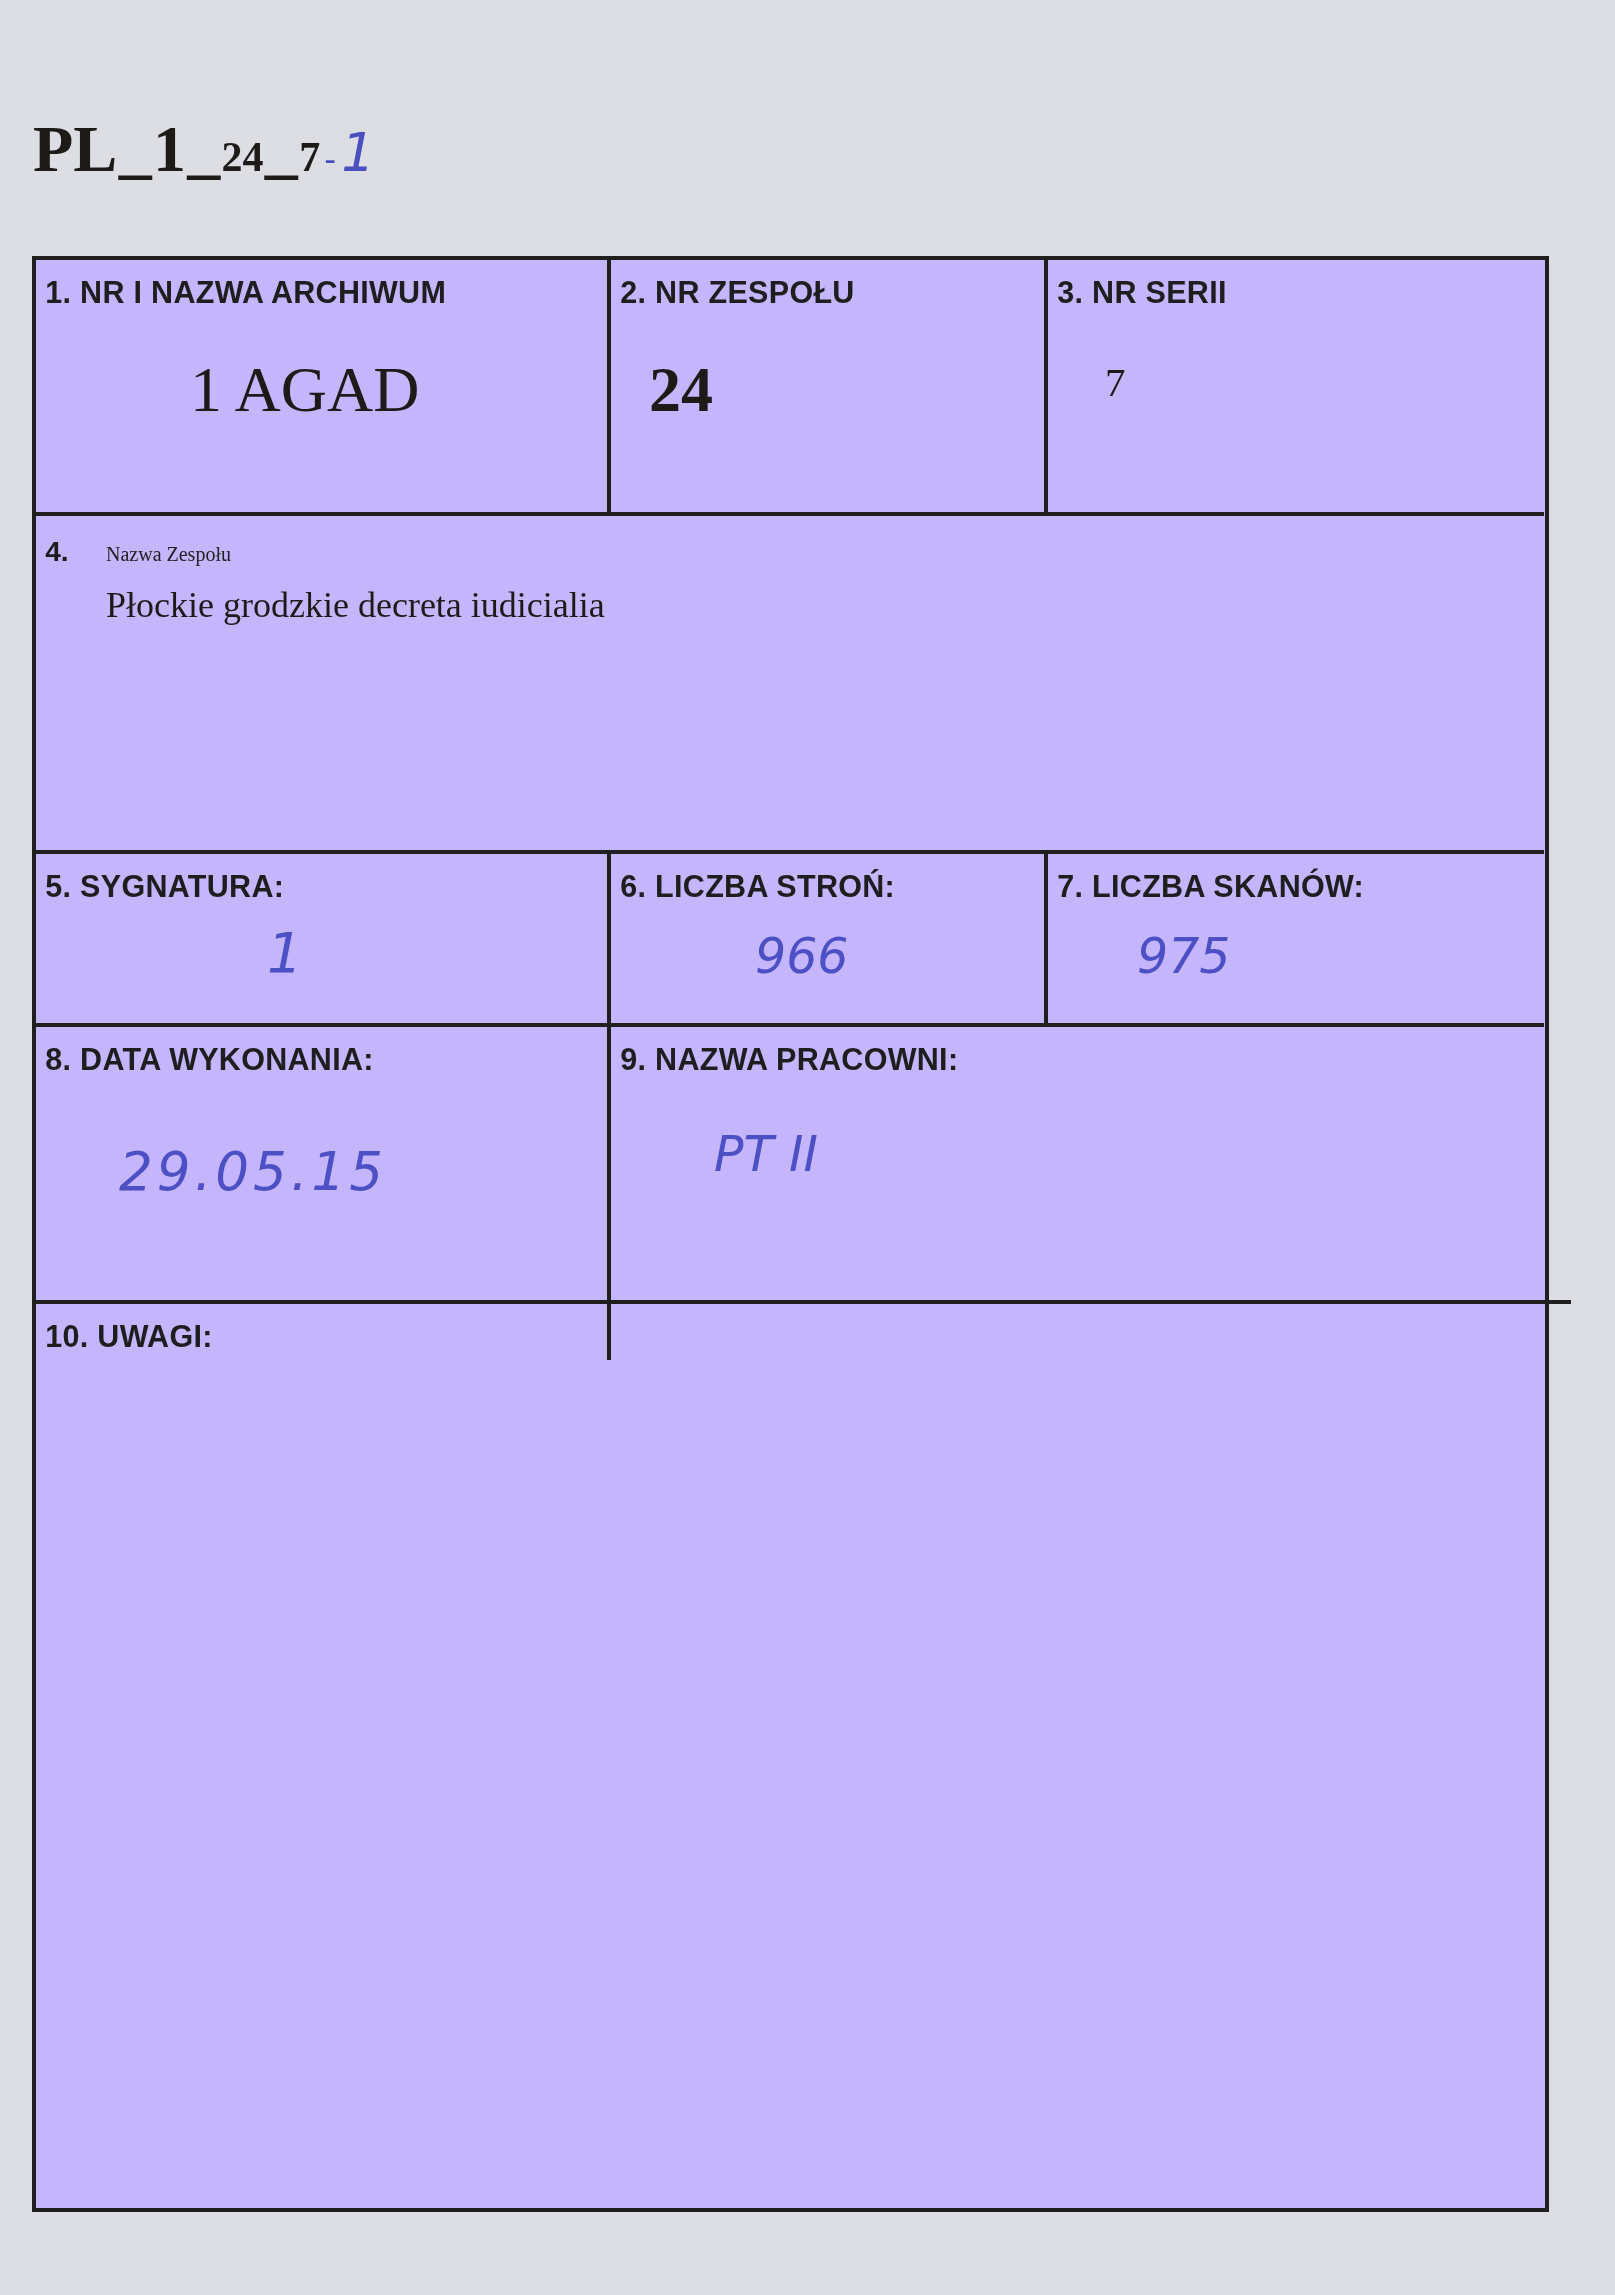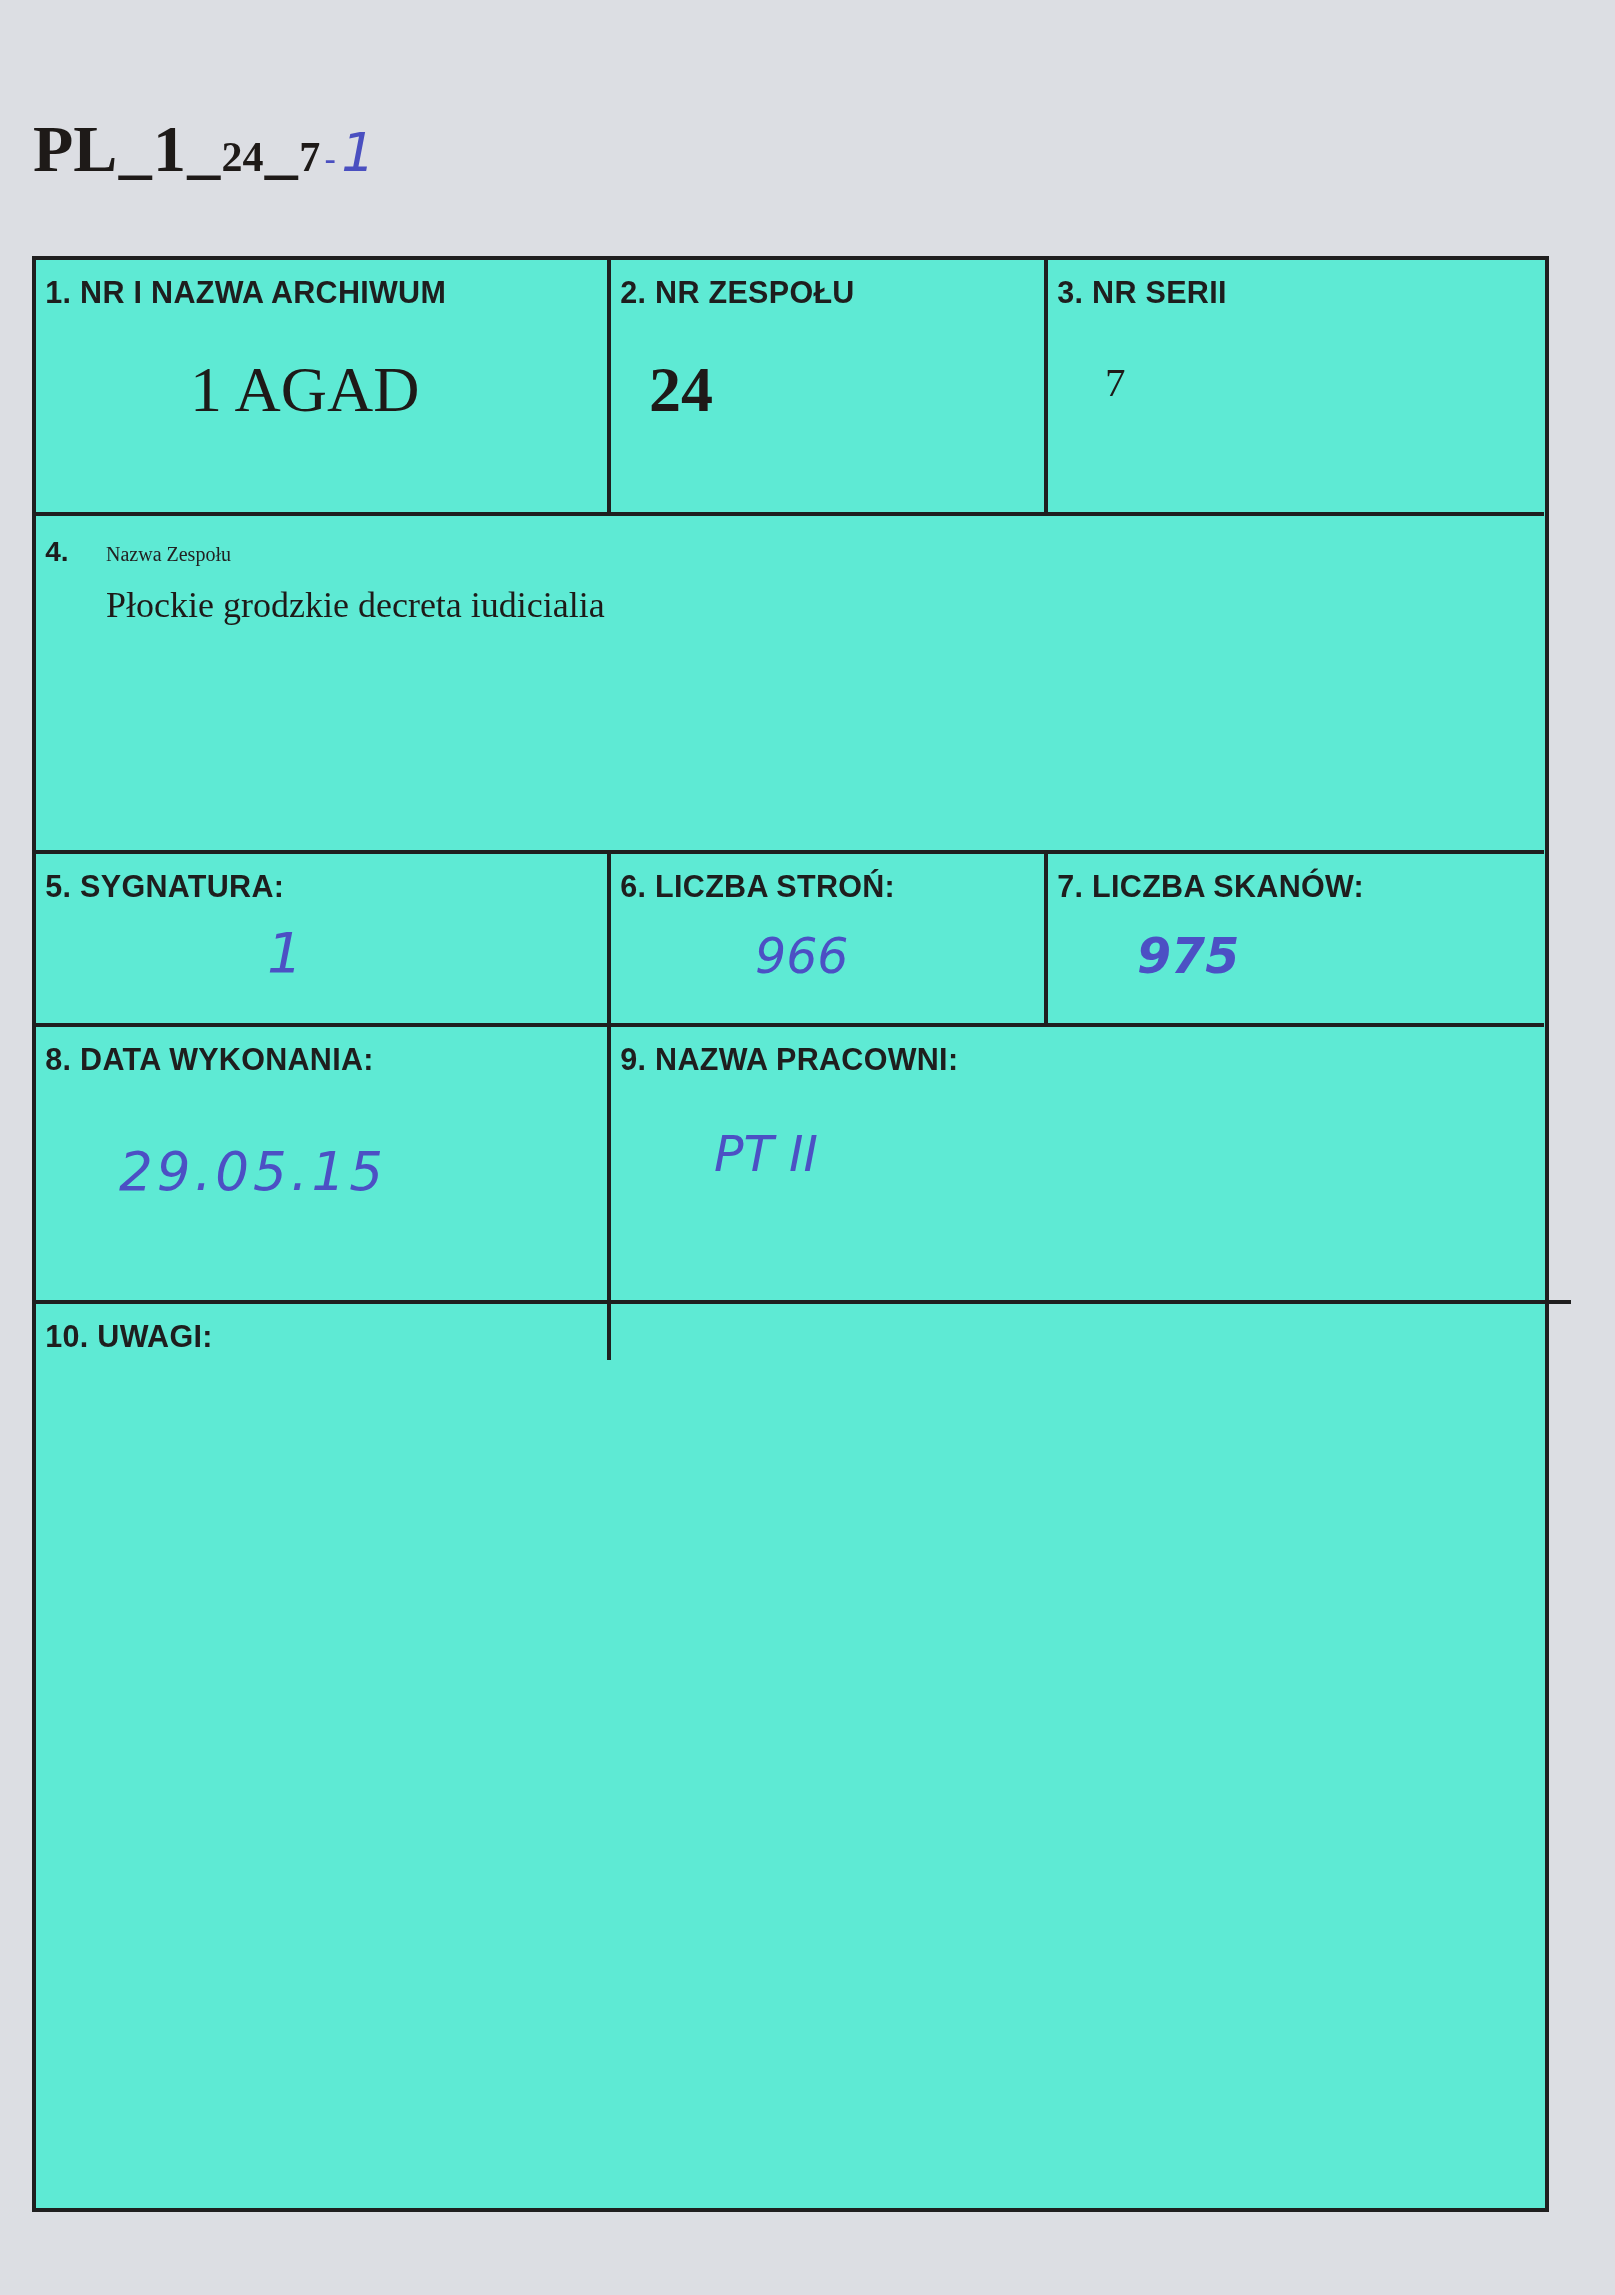--- a/index.html
+++ b/index.html
@@ -46,21 +46,21 @@
     }
 
     .form {
       position: absolute;
       left: 32px;
       top: 256px;
       width: 1517px;
       height: 1956px;
       border: 4.6px solid #1f1f1f;
       box-sizing: border-box;
-      background: #5eead4;
+      background: #c4b5fd;
     }
     .cell {
       position: absolute;
       box-sizing: border-box;
     }
     .bl { border-left: 4px solid #1f1f1f; }
     .bt { border-top: 4.6px solid #1f1f1f; }
 
     .label {
       position: absolute;
@@ -153,21 +153,21 @@
   <div class="cell bt" style="left:0; top:590px; width:571px; height:174px;">
     <div class="label">5. SYGNATURA:</div>
     <div class="hand-value" style="left:231px; top:66px; font-size:56px;">1</div>
   </div>
   <div class="cell bt bl" style="left:571px; top:590px; width:437px; height:174px;">
     <div class="label">6. LICZBA STROŃ:</div>
     <div class="hand-value" style="left:144px; top:74px; font-size:49px;">966</div>
   </div>
   <div class="cell bt bl" style="left:1008px; top:590px; width:500px; height:174px;">
     <div class="label">7. LICZBA SKANÓW:</div>
-    <div class="hand-value" style="left:89px; top:74px; font-size:49px;font-weight:bold;">975</div>
+    <div class="hand-value" style="left:89px; top:74px; font-size:49px;">975</div>
   </div>
 
   <div class="cell bt" style="left:0; top:763px; width:571px; height:337px;">
     <div class="label">8. DATA WYKONANIA:</div>
     <div class="hand-value" style="left:83px; top:114px; font-size:53px; letter-spacing:4px;">29.05.15</div>
   </div>
   <div class="cell bt bl" style="left:571px; top:763px; width:937px; height:337px;padding-left:36px;">
     <div class="label">9. NAZWA PRACOWNI:</div>
     <div class="hand-value" style="left:103px; top:99px; font-size:49px;">PT II</div>
   </div>

